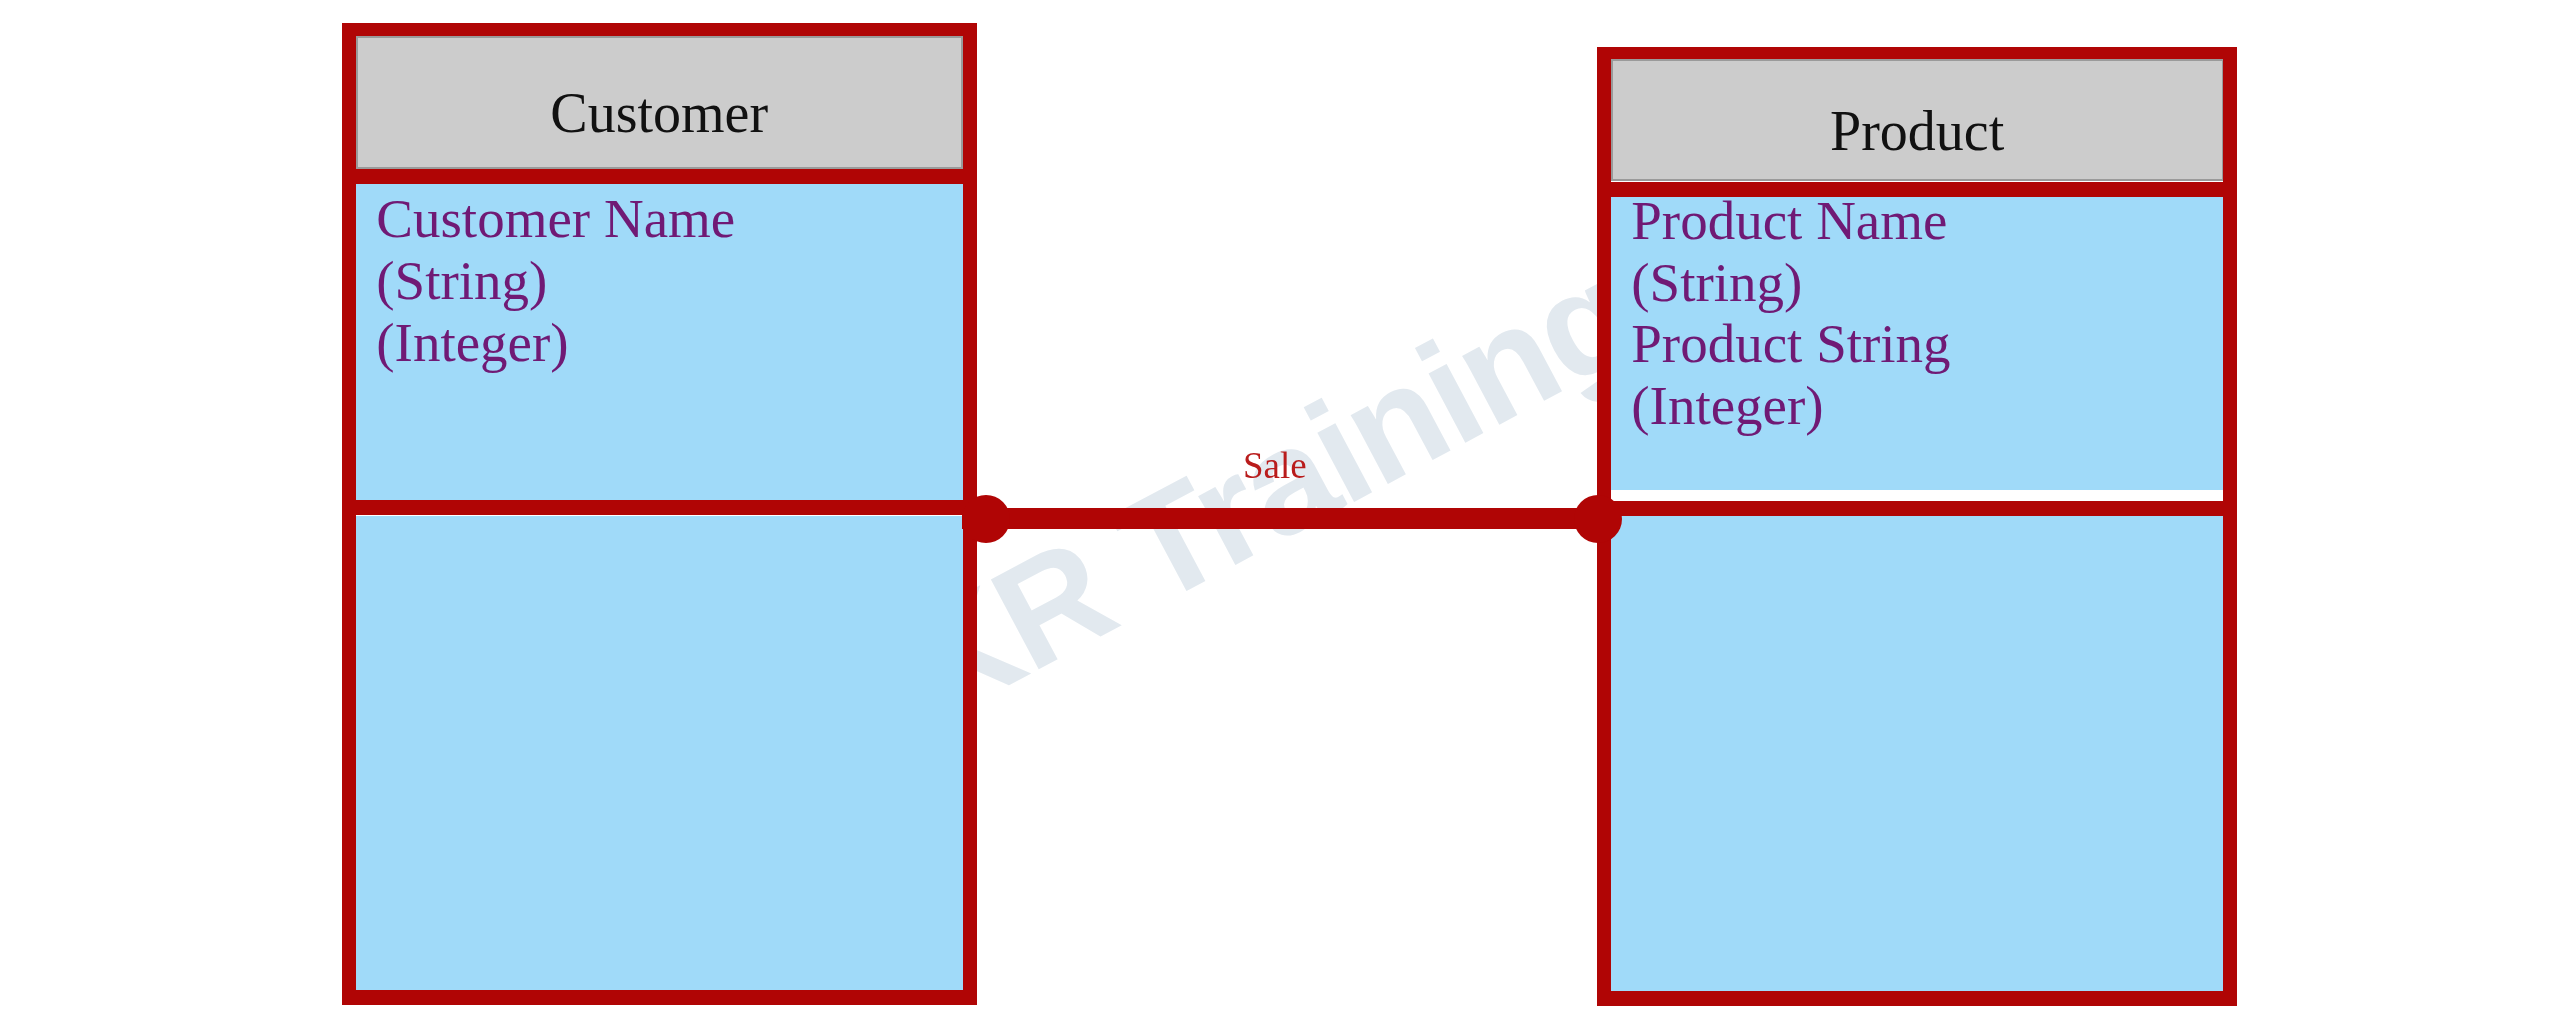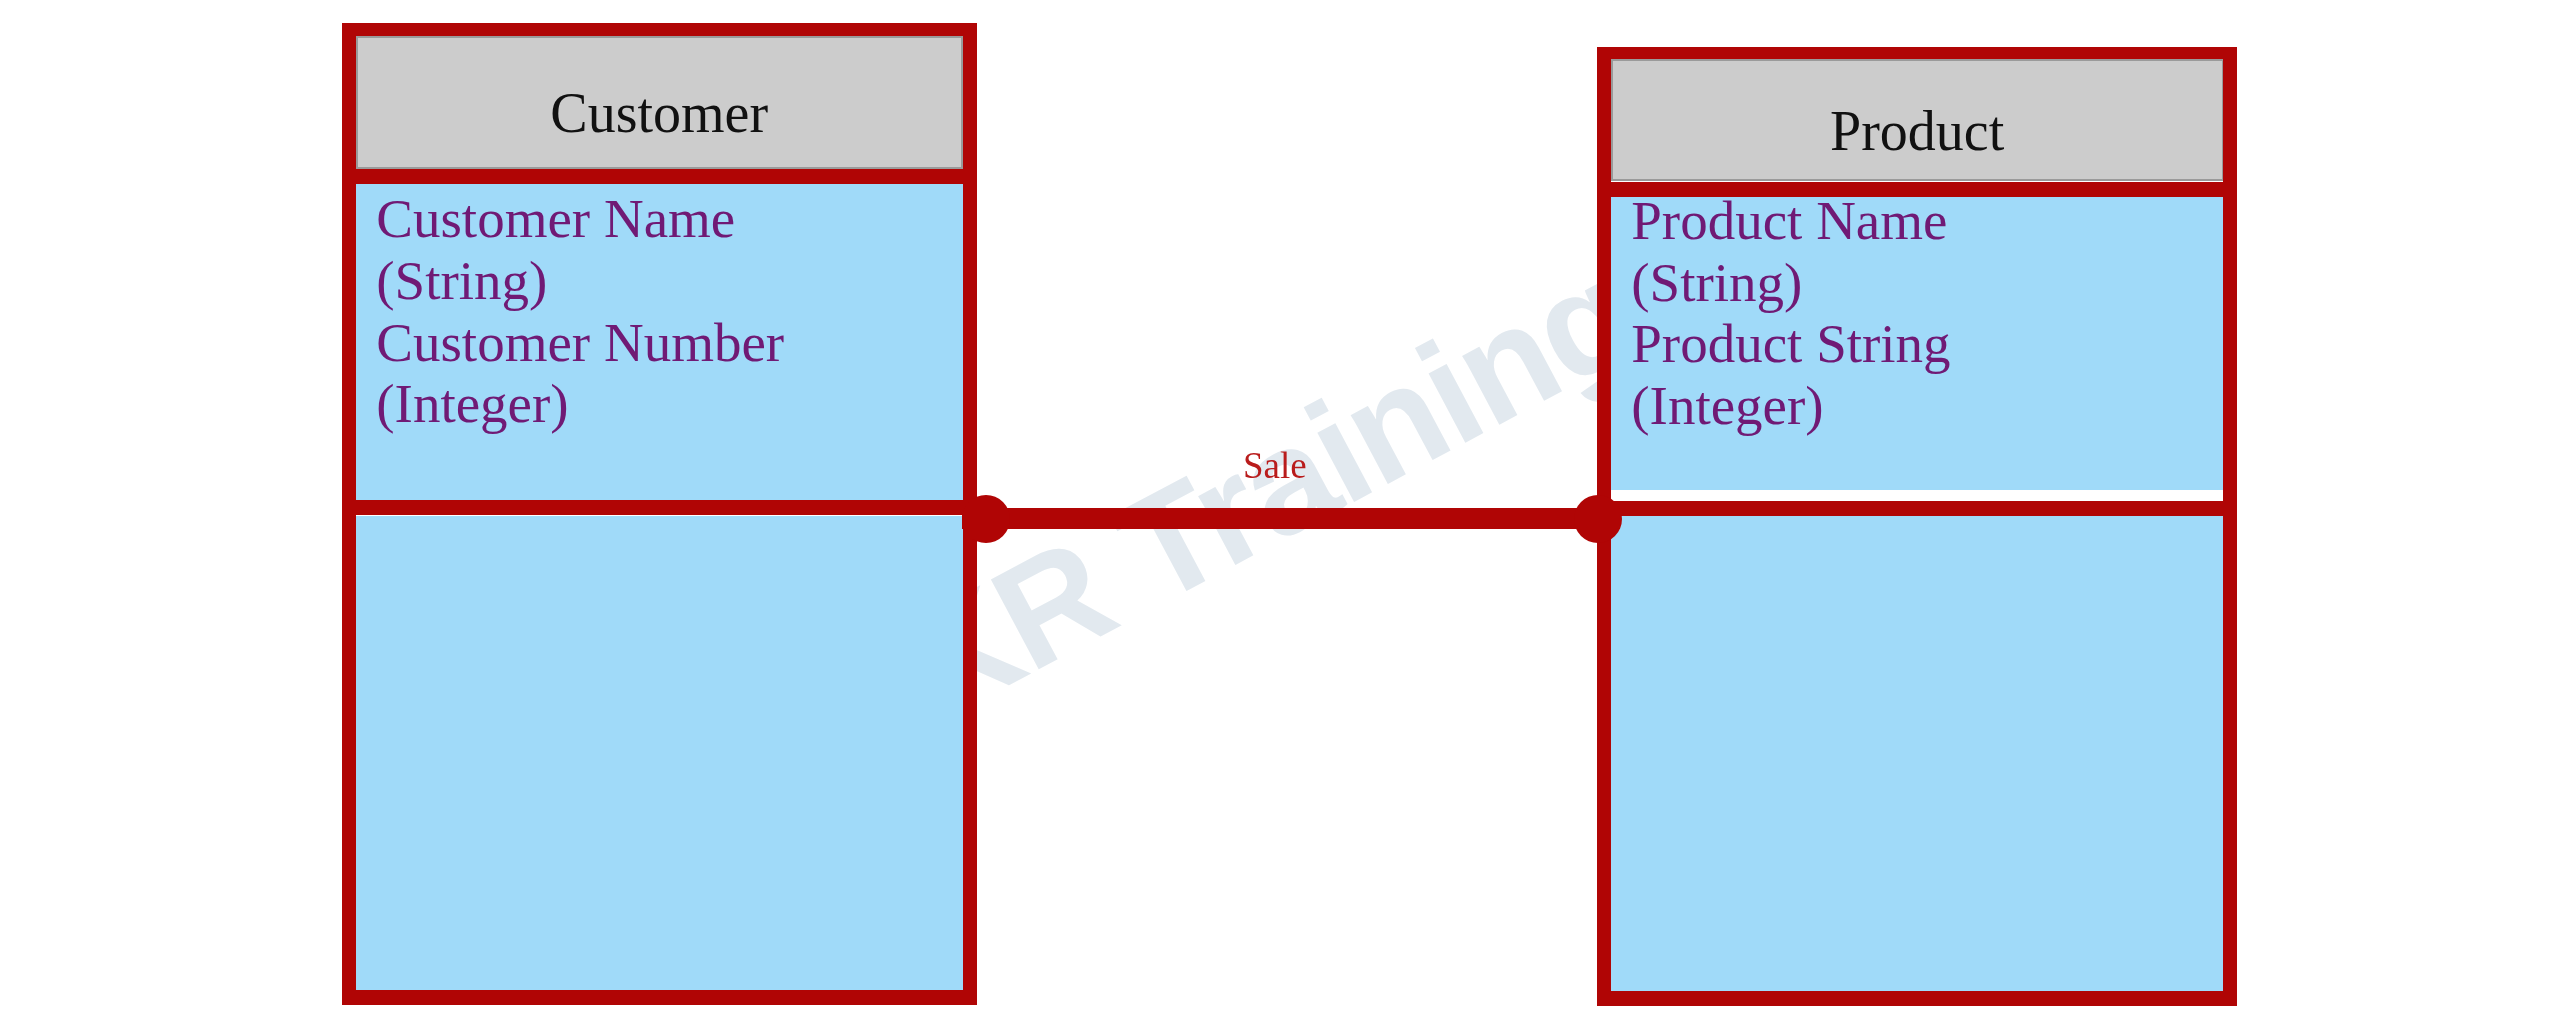--- a/index.html
+++ b/index.html
@@ -134,21 +134,20 @@
     <div class="frame-bar" style="left:0px; top:477px; width:635px; height:15px;"></div>
 
     <div class="entity-header" style="left:13.7px; top:12.4px; width:607px; height:133px;">
       <span class="entity-header-label">Customer</span>
     </div>
 
     <div class="entity-body" style="left:13.7px; top:161px; width:607px; height:317px;">
       <div class="attr-list">
         <div class="attr-line">Customer Name</div>
         <div class="attr-line">(String)</div>
-        <div class="attr-line">Customer Number</div>
         <div class="attr-line">(Integer)</div>
       </div>
     </div>
 
     <div class="entity-lower" style="left:13.7px; top:493px; width:607px; height:475px;"></div>
   </div>
 
   <div class="entity" style="left:1597px; top:47px; width:640px; height:959px;">
 
     <div class="frame-bar" style="left:0px; top:0px; width:640px; height:12.4px;"></div>

